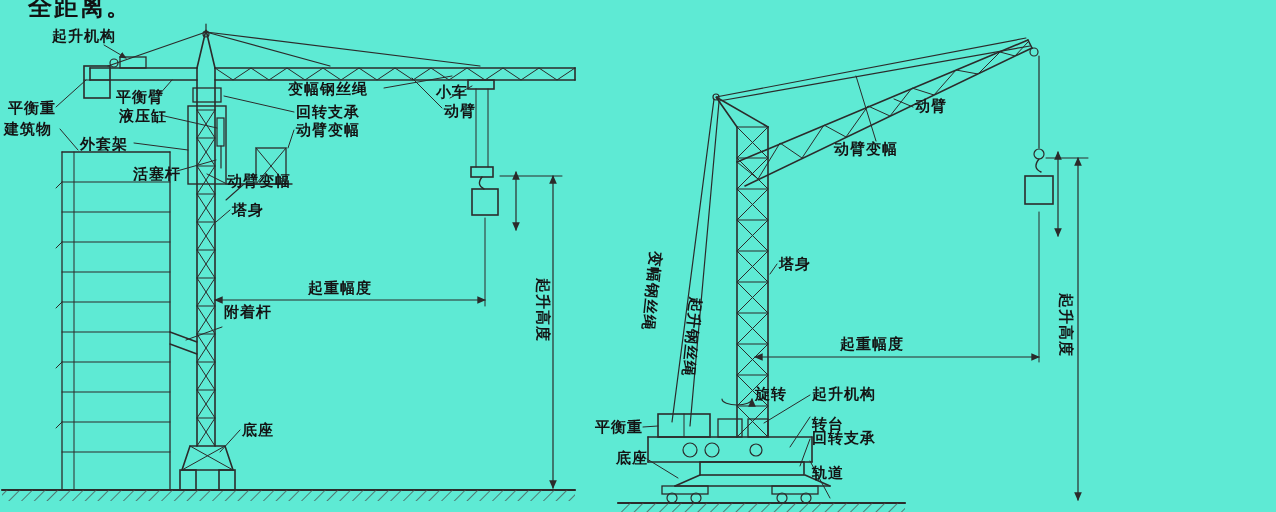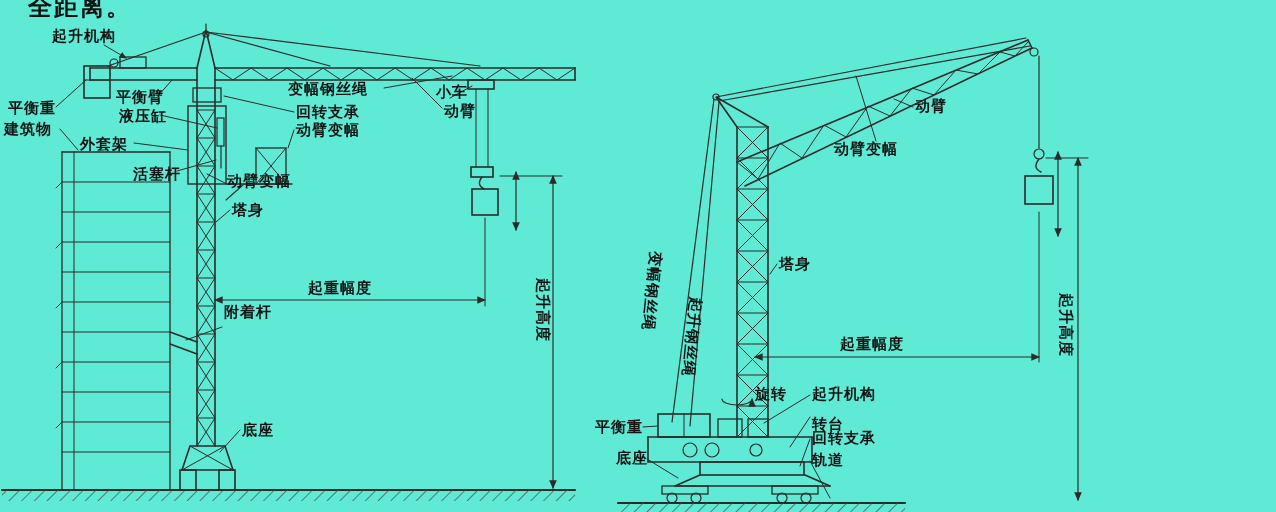--- a/index.html
+++ b/index.html
@@ -276,19 +276,19 @@
 
   <div class="lbl" style="left:915px;top:98px">动臂</div>
   <div class="lbl" style="left:834px;top:141px">动臂变幅</div>
   <div class="lbl" style="left:779px;top:256px">塔身</div>
   <div class="lbl lbl-v2" style="left:664px;top:252px">变幅钢丝绳</div>
   <div class="lbl lbl-v2" style="left:704px;top:298px">起升钢丝绳</div>
   <div class="lbl" style="left:755px;top:386px">旋转</div>
   <div class="lbl" style="left:812px;top:386px">起升机构</div>
   <div class="lbl" style="left:812px;top:416px">转台</div>
   <div class="lbl" style="left:812px;top:430px">回转支承</div>
-  <div class="lbl" style="left:812px;top:452px">轨道</div>
+  <div class="lbl" style="left:812px;top:465px">轨道</div>
   <div class="lbl" style="left:595px;top:419px">平衡重</div>
   <div class="lbl" style="left:616px;top:450px">底座</div>
   <div class="lbl" style="left:840px;top:336px">起重幅度</div>
   <div class="lbl lbl-v" style="left:1074px;top:293px">起升高度</div>
 
 </div>
 
 </body></html>

